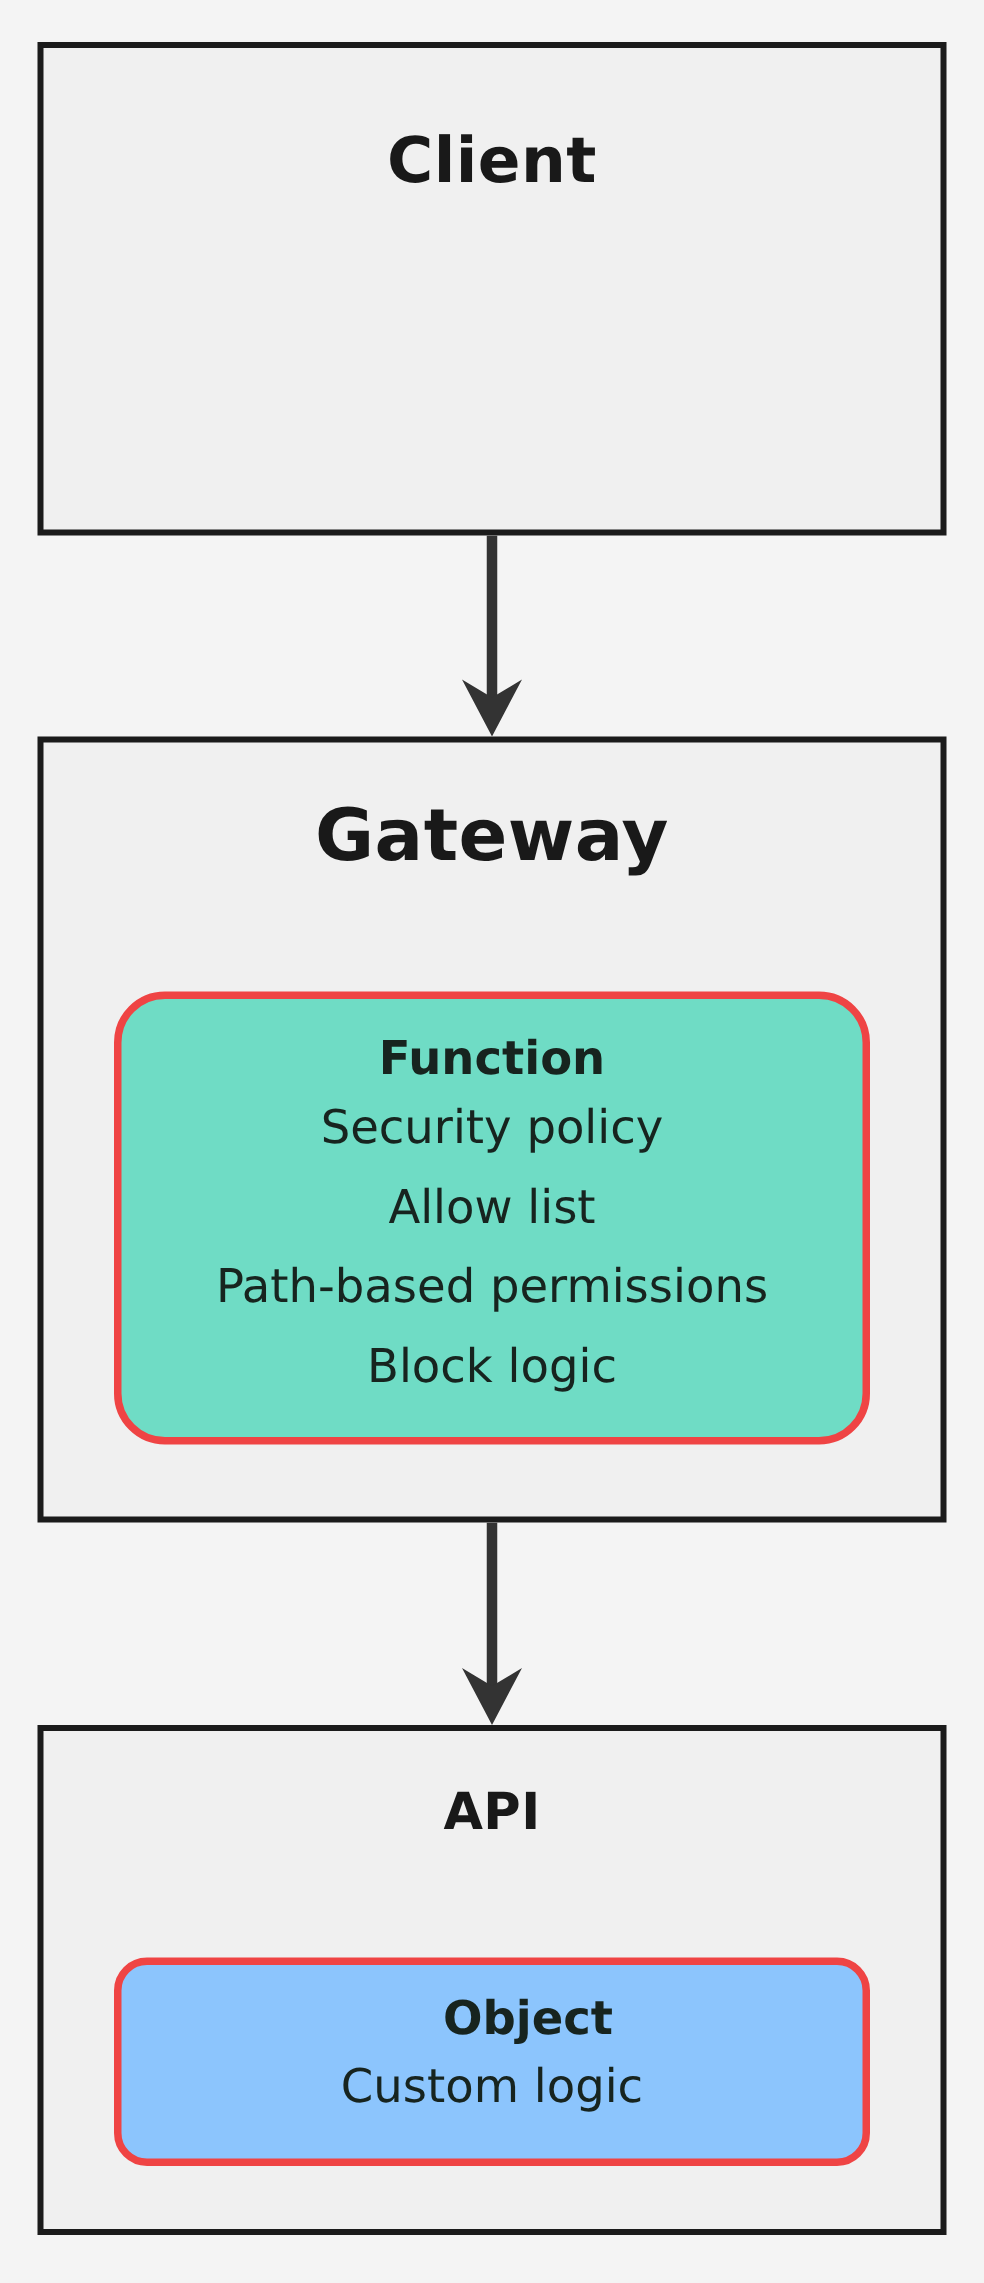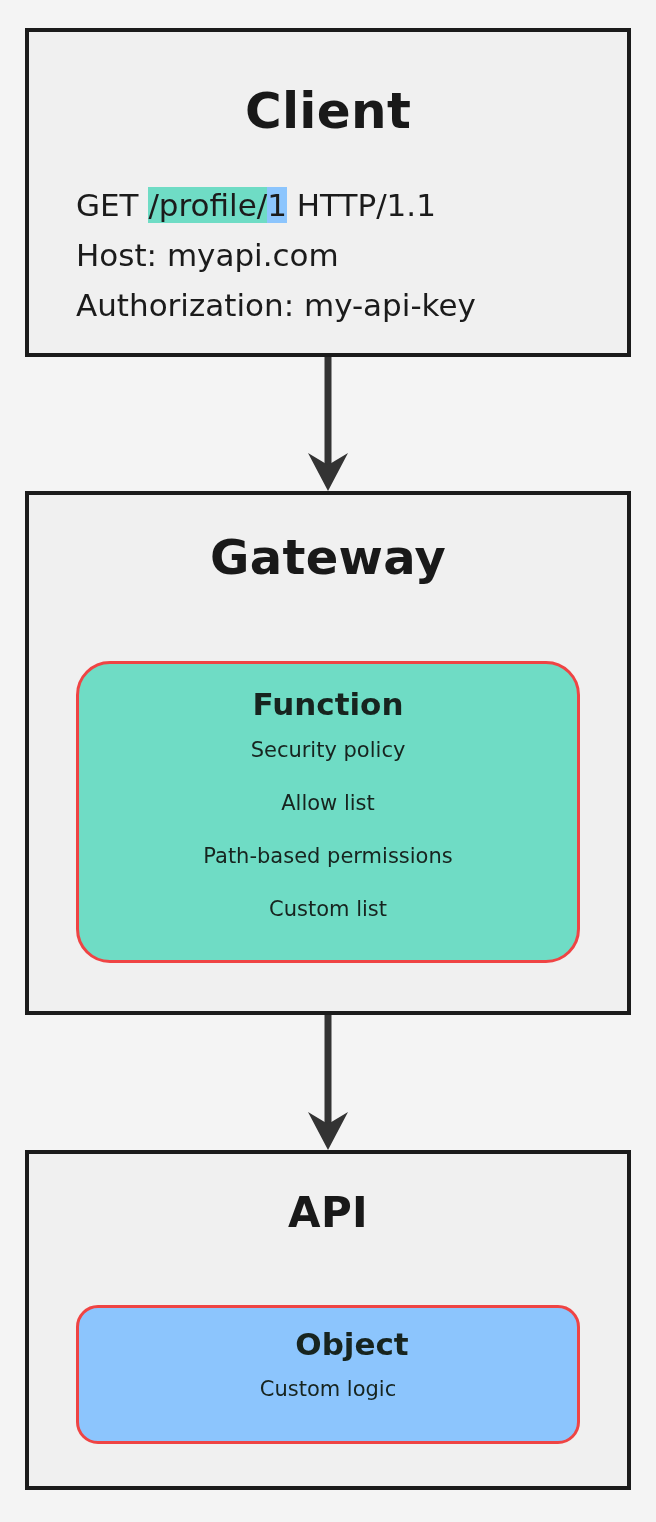--- a/index.html
+++ b/index.html
@@ -33,41 +33,41 @@
 
   .node-title {
     position: absolute;
     left: 0;
     width: 100%;
     text-align: center;
     font-weight: bold;
     color: #191919;
     letter-spacing: 0.3px;
   }
-  #client-title  { top: 50px; font-size: 50px; }
+  #client-title  { top: 50px; font-size: 42px; }
   #gateway-title { top: 34px; font-size: 48px; }
-  #api-title     { top: 34px; font-size: 42px; }
+  #api-title     { top: 34px; font-size: 34px; }
 
   
   .req-lines {
     position: absolute;
     left: 47px;
     top: 148px;
     font-size: 31px;
     line-height: 50px;
     color: #1b1b1b;
     white-space: nowrap;
   }
   .hl-green { background: #6fdcc5; }
   .hl-blue  { background: #8cc5fd; }
 
   
   .sub-box {
     position: absolute;
-    border: 3px solid #ef4444;
+    border: 5px solid #ef4444;
     box-sizing: border-box;
     text-align: center;
     color: #17241f;
   }
   #function-box {
     left: 76px;
     top: 661px;
     width: 504px;
     height: 302px;
     background: #6fdcc5;
@@ -82,21 +82,21 @@
     border-radius: 22px;
   }
   .sub-title {
     font-weight: bold;
     font-size: 31px;
     line-height: 40px;
     margin-top: 20px;
   }
   #object-box .sub-title { margin-top: 16px; padding-left: 48px; }
   .sub-line {
-    font-size: 21px;
+    font-size: 31px;
     line-height: 53px;
   }
   #object-box .sub-line { line-height: 50px; }
 
   
   .arrow {
     position: absolute;
     left: 304px;
     width: 48px;
   }
@@ -104,42 +104,37 @@
   #arrow-2 { top: 1015px; height: 135px; }
 </style>
 </head>
 <body>
 
 <div id="diagram">
 
   <div class="node-box" id="client-box">
     <div class="node-title" id="client-title">Client</div>
 
-    <div class="req-lines">
-      <div><span>GET </span><span class="hl-green">/profile/</span><span class="hl-blue">1</span><span> HTTP/1.1</span></div>
-      <div>Host: myapi.com</div>
-      <div>Authorization: my-api-key</div>
-    </div>
   </div>
 
   <svg class="arrow" id="arrow-1" viewBox="0 0 48 134" preserveAspectRatio="none">
     <line x1="24" y1="0" x2="24" y2="116" stroke="#333333" stroke-width="7"></line>
     <path d="M 24 134 L 4 96 L 24 108 L 44 96 Z" fill="#333333"></path>
   </svg>
 
   <div class="node-box" id="gateway-box">
     <div class="node-title" id="gateway-title">Gateway</div>
   </div>
 
   <div class="sub-box" id="function-box">
     <div class="sub-title">Function</div>
     <div class="sub-line">Security policy</div>
     <div class="sub-line">Allow list</div>
     <div class="sub-line">Path-based permissions</div>
-    <div class="sub-line">Custom list</div>
+    <div class="sub-line">Block logic</div>
   </div>
 
   <svg class="arrow" id="arrow-2" viewBox="0 0 48 135" preserveAspectRatio="none">
     <line x1="24" y1="0" x2="24" y2="117" stroke="#333333" stroke-width="7"></line>
     <path d="M 24 135 L 4 97 L 24 109 L 44 97 Z" fill="#333333"></path>
   </svg>
 
   <div class="node-box" id="api-box">
     <div class="node-title" id="api-title">API</div>
   </div>

